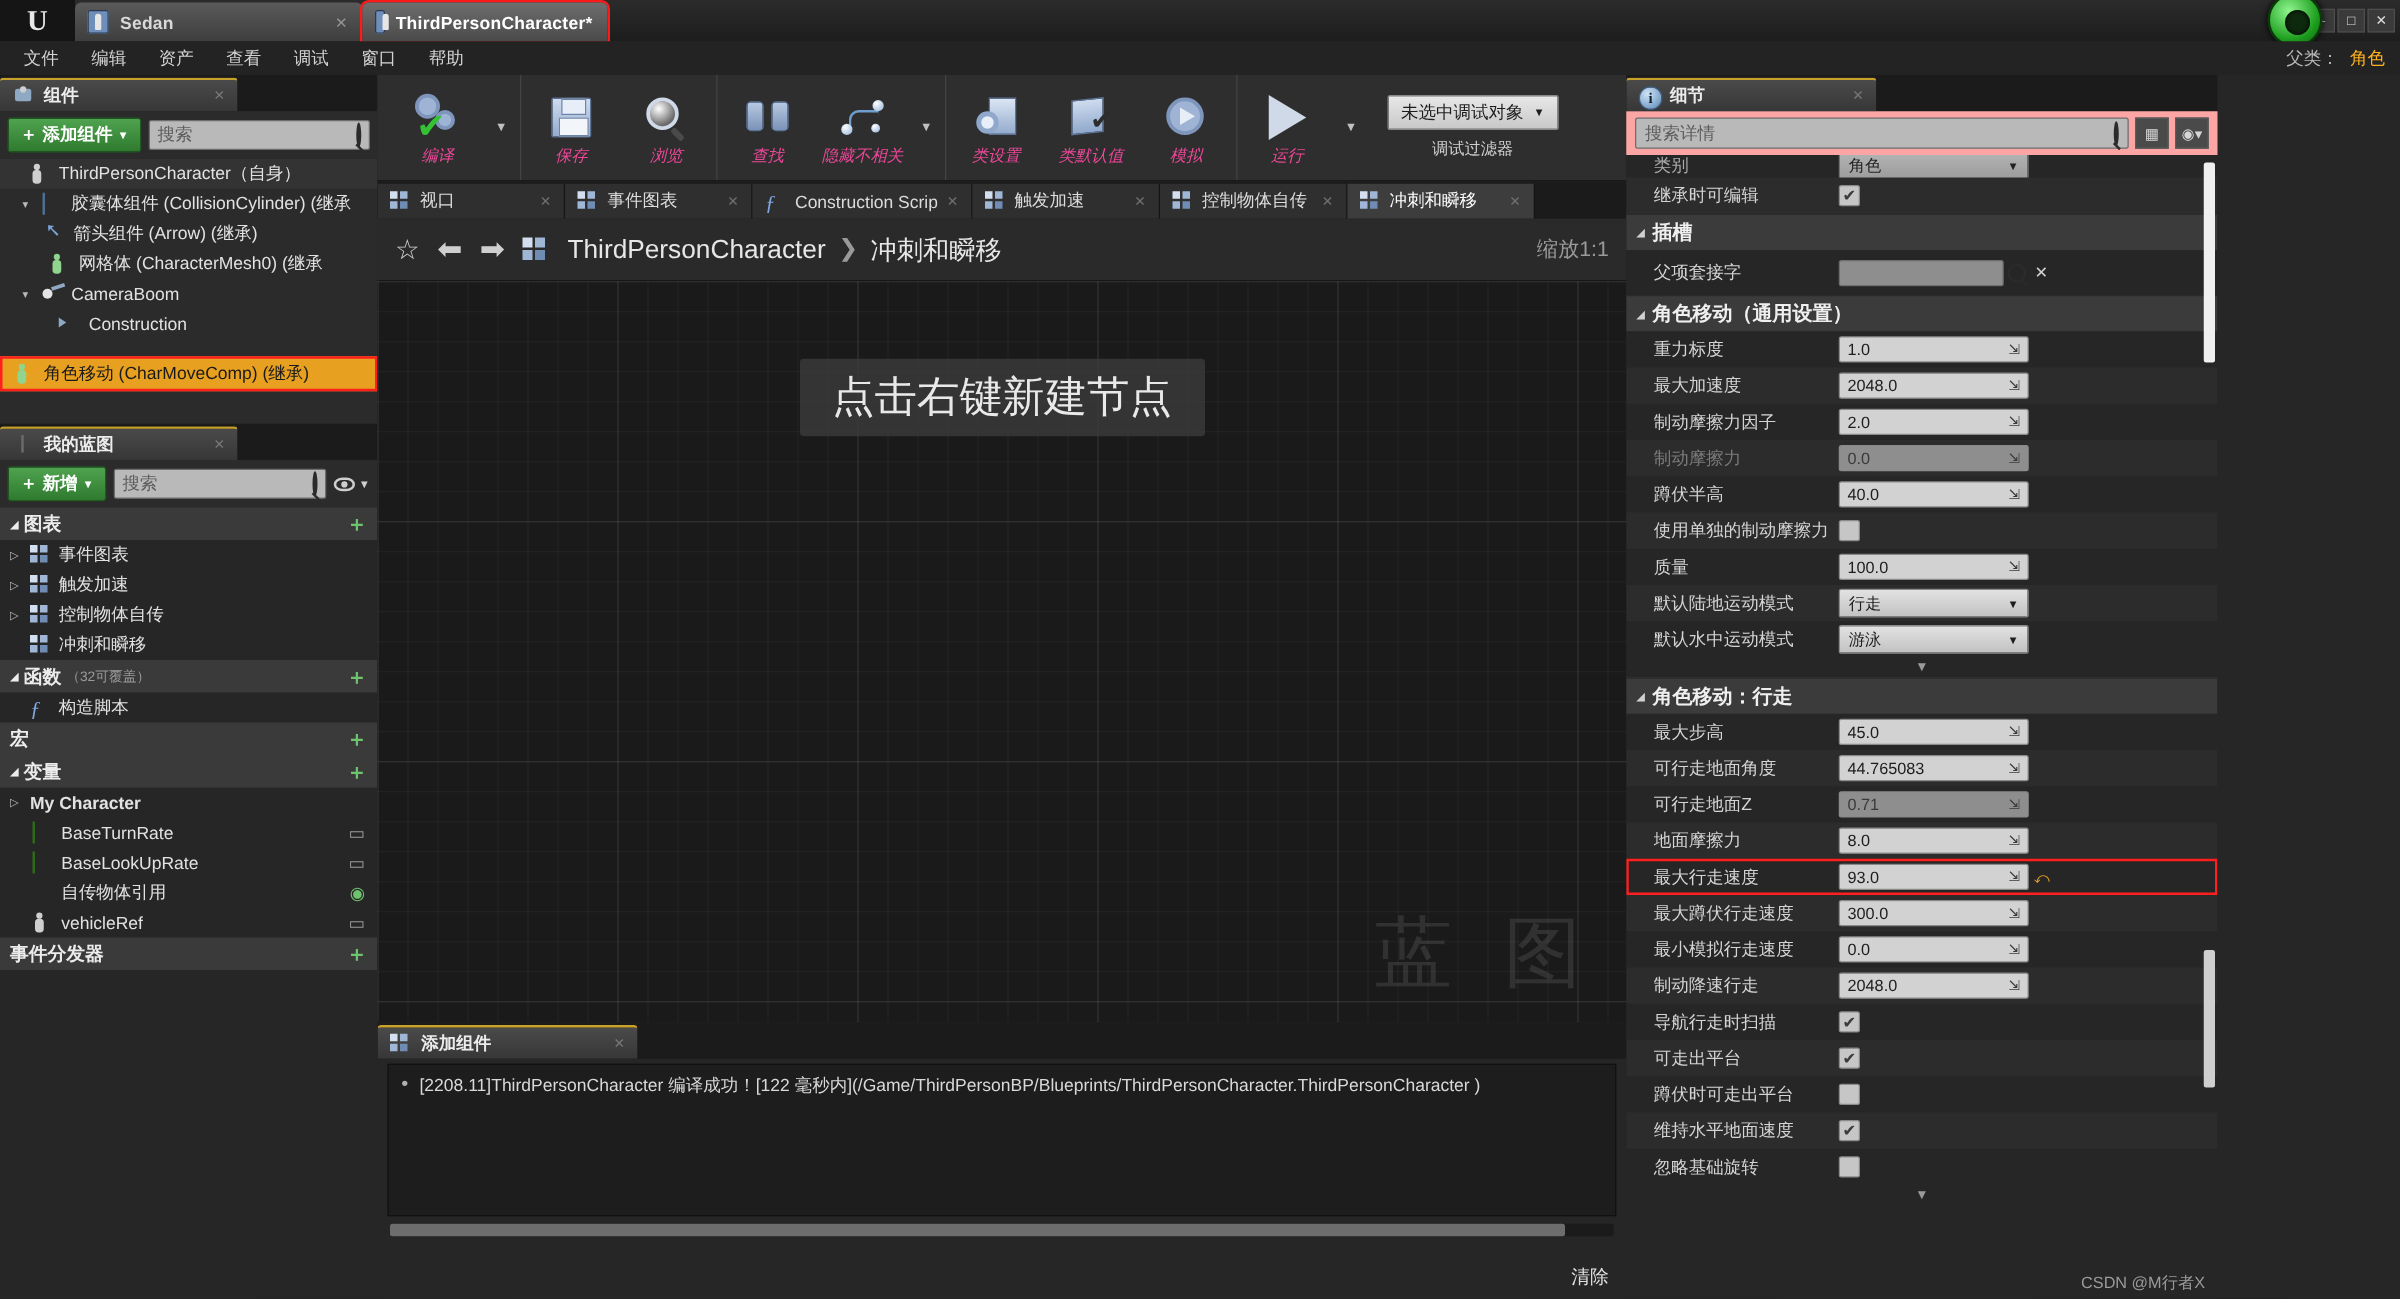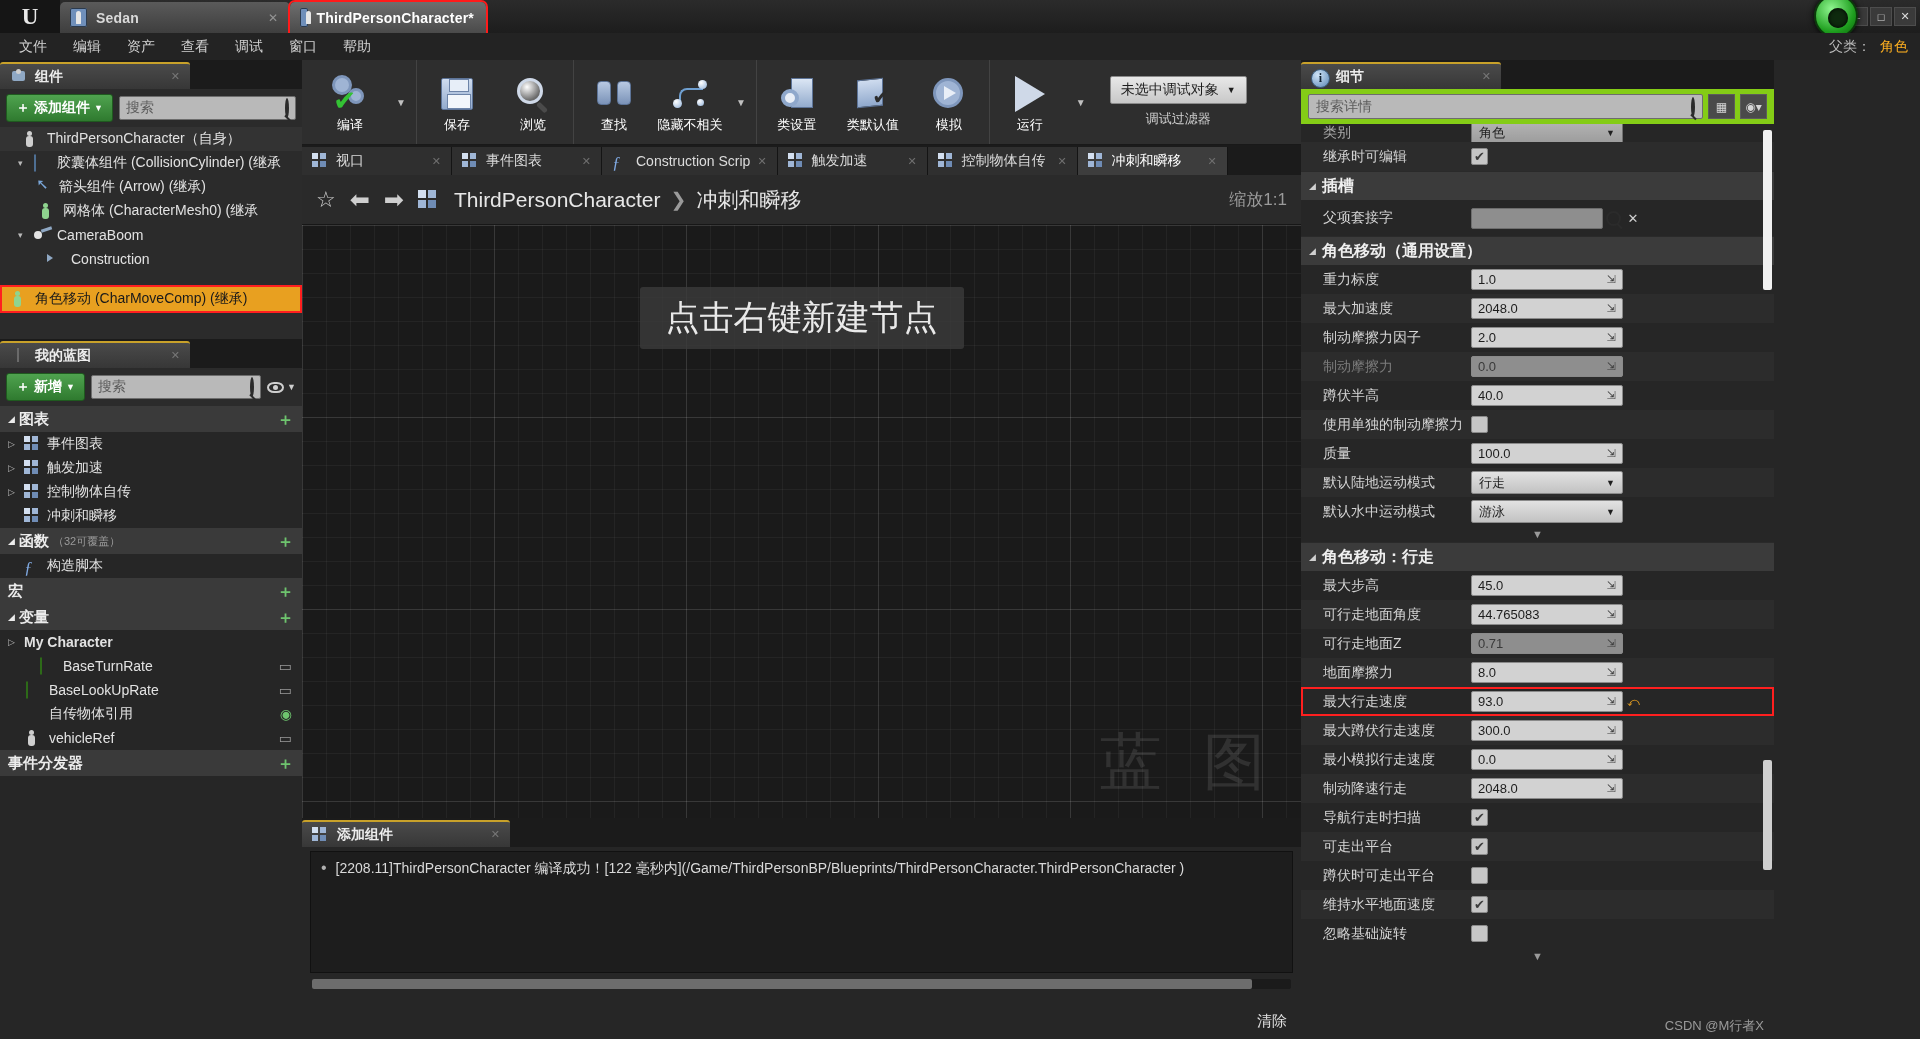--- a/index.html
+++ b/index.html
@@ -80,21 +80,21 @@
   .sect-hdr .plus { margin-left:auto; color:#6ec46e; font-size:17px; font-weight:bold; }
   .sect-sub { font-size:11px; color:#9a9a9a; font-weight:normal; margin-left:4px;}
 
   
   .center { position:absolute; left:302px; top:0; right:473px; height:979px; background:#262626; }
   .toolbar { height:85px; background:#2e2e2e; border-bottom:1px solid #191919;
      display:flex; align-items:stretch; position:relative; }
   .tb-group { display:flex; align-items:stretch; border-right:1px solid #434343; padding:0 2px;}
   .tb-item { width:76px; display:flex; flex-direction:column; align-items:center;
      justify-content:center; gap:2px; padding-top:4px; }
-  .tb-item .lbl { font-size:13px; color:#ffffff; }
+  .tb-item .lbl { font-size:13px; color:#ec4899;font-style:italic; }
   .tb-caret { display:flex; align-items:center; padding:0 8px; color:#c0c0c0; font-size:10px;}
   .tb-ic { width:40px; height:40px; position:relative; }
 
   .tabstrip { height:30px; background:#1b1b1b; display:flex; align-items:flex-end; overflow:hidden;}
   .gtab { height:28px; display:flex; align-items:center; gap:7px; padding:0 10px;
      background:#2f2f2f; color:#dcdcdc; font-size:14px; min-width:150px;
      border-right:1px solid #141414; white-space:nowrap; }
   .gtab.act { background:#3d3d3d; color:#fff; }
   .gtab .x { margin-left:auto; color:#6f6f6f; font-size:11px; }
 
@@ -126,21 +126,21 @@
   .comp-body { margin:4px 8px 0 8px; height:122px; background:#1d1d1d; border:1px solid #111;
      padding:8px 10px; overflow:hidden;}
   .comp-line { display:flex; gap:9px; align-items:flex-start; font-size:14px; color:#d9d9d9; }
   .comp-line .dot { color:#b0b0b0; font-size:16px; line-height:15px;}
   .hscroll { margin:6px 10px 0 10px; height:10px; background:#1b1b1b; border-radius:2px; }
   .hscroll .thumb { height:10px; width:96%; background:#6d6d6d; border-radius:2px; }
   .clearbtn { position:absolute; right:14px; bottom:8px; font-size:15px; color:#e0e0e0; }
 
   
   .rightpane { position:absolute; right:0; top:0; width:473px; height:979px; background:#262626;}
-  .det-toolrow { display:flex; align-items:center; gap:5px; padding:5px 7px; background:#84cc16;}
+  .det-toolrow { display:flex; align-items:center; gap:5px; padding:5px 7px; background:#fca5a5;}
   .det-search { flex:1; background:#b9b9b9; border:1px solid #6d6d6d; height:25px;
      display:flex; align-items:center; padding:0 7px; color:#5d5d5d; font-size:14px; border-radius:2px;}
   .sq-btn { width:27px; height:25px; background:#4a4a4a; border:1px solid #5c5c5c;
      display:flex; align-items:center; justify-content:center; color:#d6d6d6; font-size:12px;}
   .det-scroll { position:absolute; top:64px; bottom:42px; left:0; right:0; overflow:hidden; }
 
   .cat { height:29px; background:#3b3b3b; display:flex; align-items:center; gap:6px;
      padding:0 8px; font-size:16px; font-weight:bold; color:#efefef; border-top:1px solid #2a2a2a;}
   .cat .tri { font-size:9px; color:#d0d0d0; }
   .prow { height:29px; display:flex; align-items:center; padding-left:22px; font-size:14px;}
@@ -440,21 +440,21 @@
 
       <div class="sect-hdr">
         <span class="tri" style="font-size:9px;margin-right:4px">◢</span>
         <span>变量</span>
         <span class="plus">＋</span>
       </div>
       <div class="trow" style="font-weight:bold">
         <span class="arrow">▷</span>
         <span>My Character</span>
       </div>
-      <div class="trow" style="padding-left:40px">
+      <div class="trow" style="padding-left:26px">
         <span class="icon-box"><span class="pill"></span></span>
         <span>BaseTurnRate</span>
         <span style="margin-left:auto;margin-right:10px;color:#9a9a9a">▭</span>
       </div>
       <div class="trow" style="padding-left:26px">
         <span class="icon-box"><span class="pill"></span></span>
         <span>BaseLookUpRate</span>
         <span style="margin-left:auto;margin-right:10px;color:#9a9a9a">▭</span>
       </div>
       <div class="trow" style="padding-left:26px">

